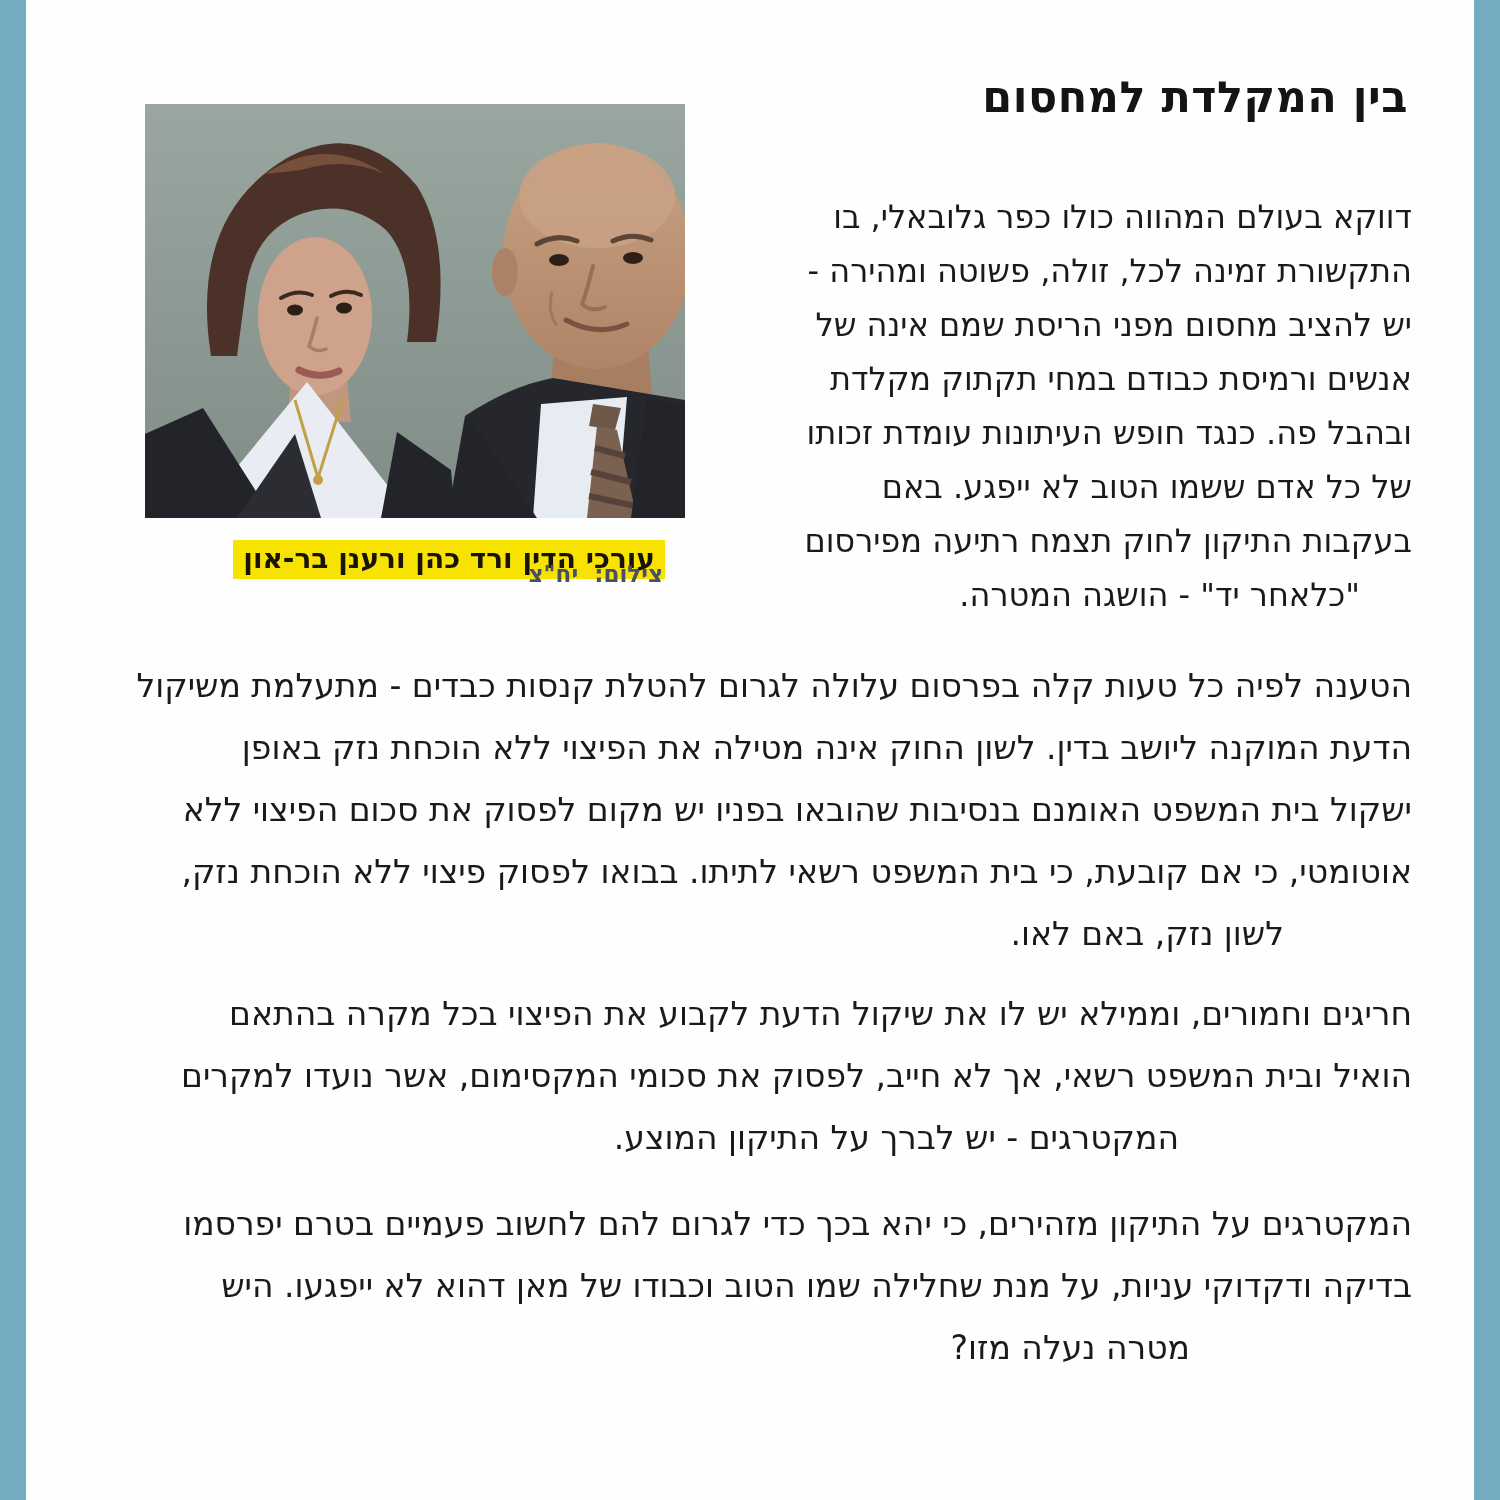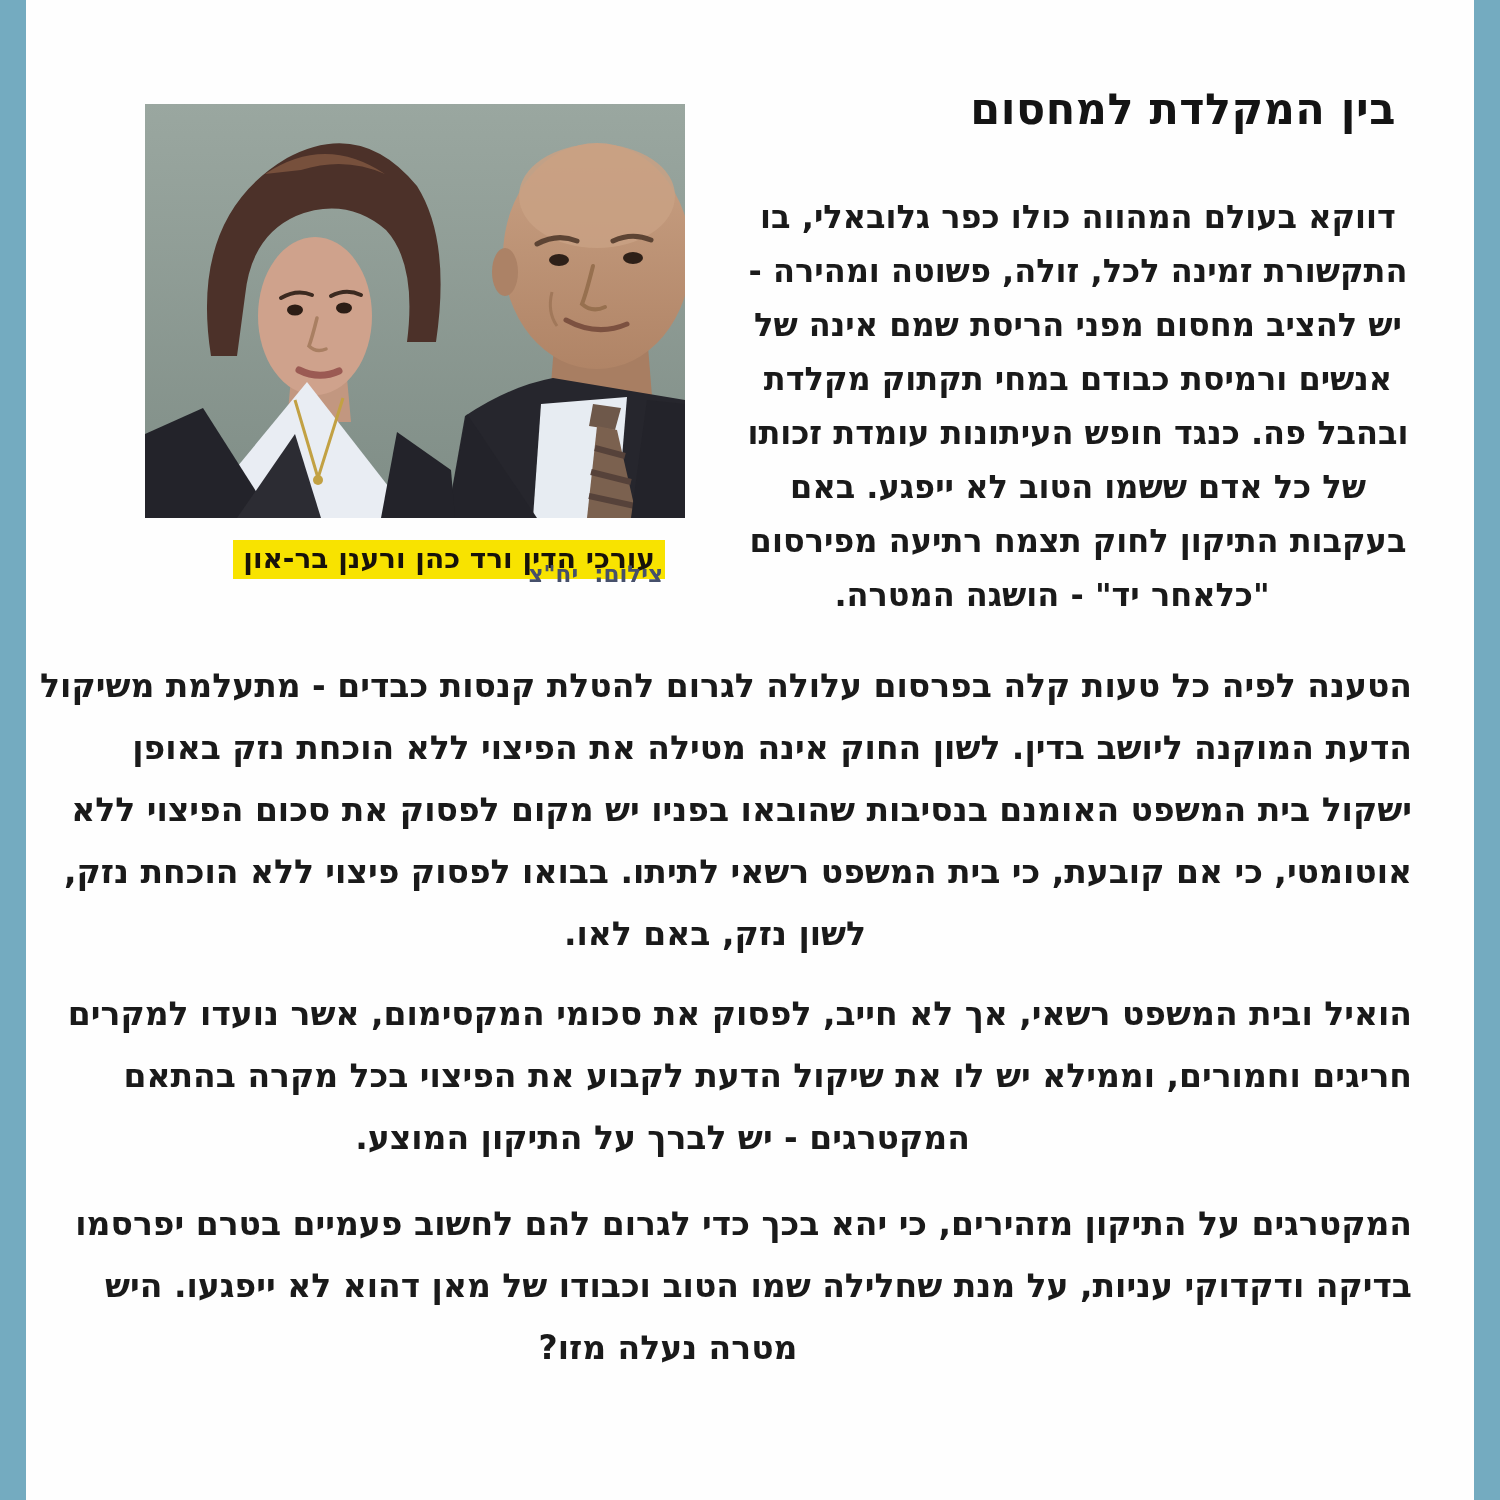--- a/index.html
+++ b/index.html
@@ -9,21 +9,21 @@
     background:#fefefe;
     overflow:hidden;
     font-family:"DejaVu Sans","Liberation Sans",sans-serif;
     direction:rtl;
     color:#1a1a1a;
   }
   .band{position:absolute;top:0;bottom:0;width:26px;}
   .band-left{left:0;}
   .band-right{right:0;}
   .title{
-    position:absolute;top:68px;right:88px;margin:16px;
+    position:absolute;top:68px;right:88px;margin:4px;
     font-size:43px;font-weight:bold;color:#141414;
     letter-spacing:0.5px;
   }
   .photo{
     position:absolute;left:145px;top:104px;width:540px;height:414px;margin:0;
   }
   .photo svg{display:block;}
   .caption{
     position:absolute;top:520px;right:835px;
     padding:2px 10px 4px 10px;
@@ -35,21 +35,21 @@
     position:absolute;top:561px;right:837px;
     font-size:23px;font-weight:bold;color:#46506b;
     white-space:pre;
   }
   .textblock{position:absolute;right:88px;}
   .intro{top:190px;width:668px;font-size:32px;line-height:54px;}
   .bodypara{width:1266px;font-size:33px;line-height:62px;}
   .p2{top:655px;}
   .p3{top:983px;}
   .p4{top:1193px;}
-  .line{text-align:center;white-space:nowrap;font-weight:bold;}
+  .line{text-align:right;white-space:nowrap;}
 </style>
 </head>
 <body>
 
 <div class="page">
 
   <div class="band band-left" style="background: rgb(116, 171, 192);"></div>
   <div class="band band-right" style="background: rgb(116, 171, 192);"></div>
 
   <h1 class="title">בין המקלדת למחסום</h1>
@@ -130,22 +130,22 @@
 
   <div class="textblock bodypara p2">
       <div class="line">הטענה לפיה כל טעות קלה בפרסום עלולה לגרום להטלת קנסות כבדים - מתעלמת משיקול</div>
       <div class="line">הדעת המוקנה ליושב בדין. לשון החוק אינה מטילה את הפיצוי ללא הוכחת נזק באופן</div>
       <div class="line">ישקול בית המשפט האומנם בנסיבות שהובאו בפניו יש מקום לפסוק את סכום הפיצוי ללא</div>
       <div class="line">אוטומטי, כי אם קובעת, כי בית המשפט רשאי לתיתו. בבואו לפסוק פיצוי ללא הוכחת נזק,</div>
       <div class="line" style="padding-left: 0px; padding-right: 128px;">לשון נזק, באם לאו.</div>
     </div>
 
   <div class="textblock bodypara p3">
+      <div class="line">חריגים וחמורים, וממילא יש לו את שיקול הדעת לקבוע את הפיצוי בכל מקרה בהתאם</div>
       <div class="line">הואיל ובית המשפט רשאי, אך לא חייב, לפסוק את סכומי המקסימום, אשר נועדו למקרים</div>
-      <div class="line">חריגים וחמורים, וממילא יש לו את שיקול הדעת לקבוע את הפיצוי בכל מקרה בהתאם</div>
       <div class="line" style="padding-left: 0px; padding-right: 233px;">המקטרגים - יש לברך על התיקון המוצע.</div>
     </div>
 
   <div class="textblock bodypara p4">
       <div class="line">המקטרגים על התיקון מזהירים, כי יהא בכך כדי לגרום להם לחשוב פעמיים בטרם יפרסמו</div>
       <div class="line">בדיקה ודקדוקי עניות, על מנת שחלילה שמו הטוב וכבודו של מאן דהוא לא ייפגעו. היש</div>
       <div class="line" style="padding-left: 0px; padding-right: 222px;">מטרה נעלה מזו?</div>
     </div>
 
 </div>

